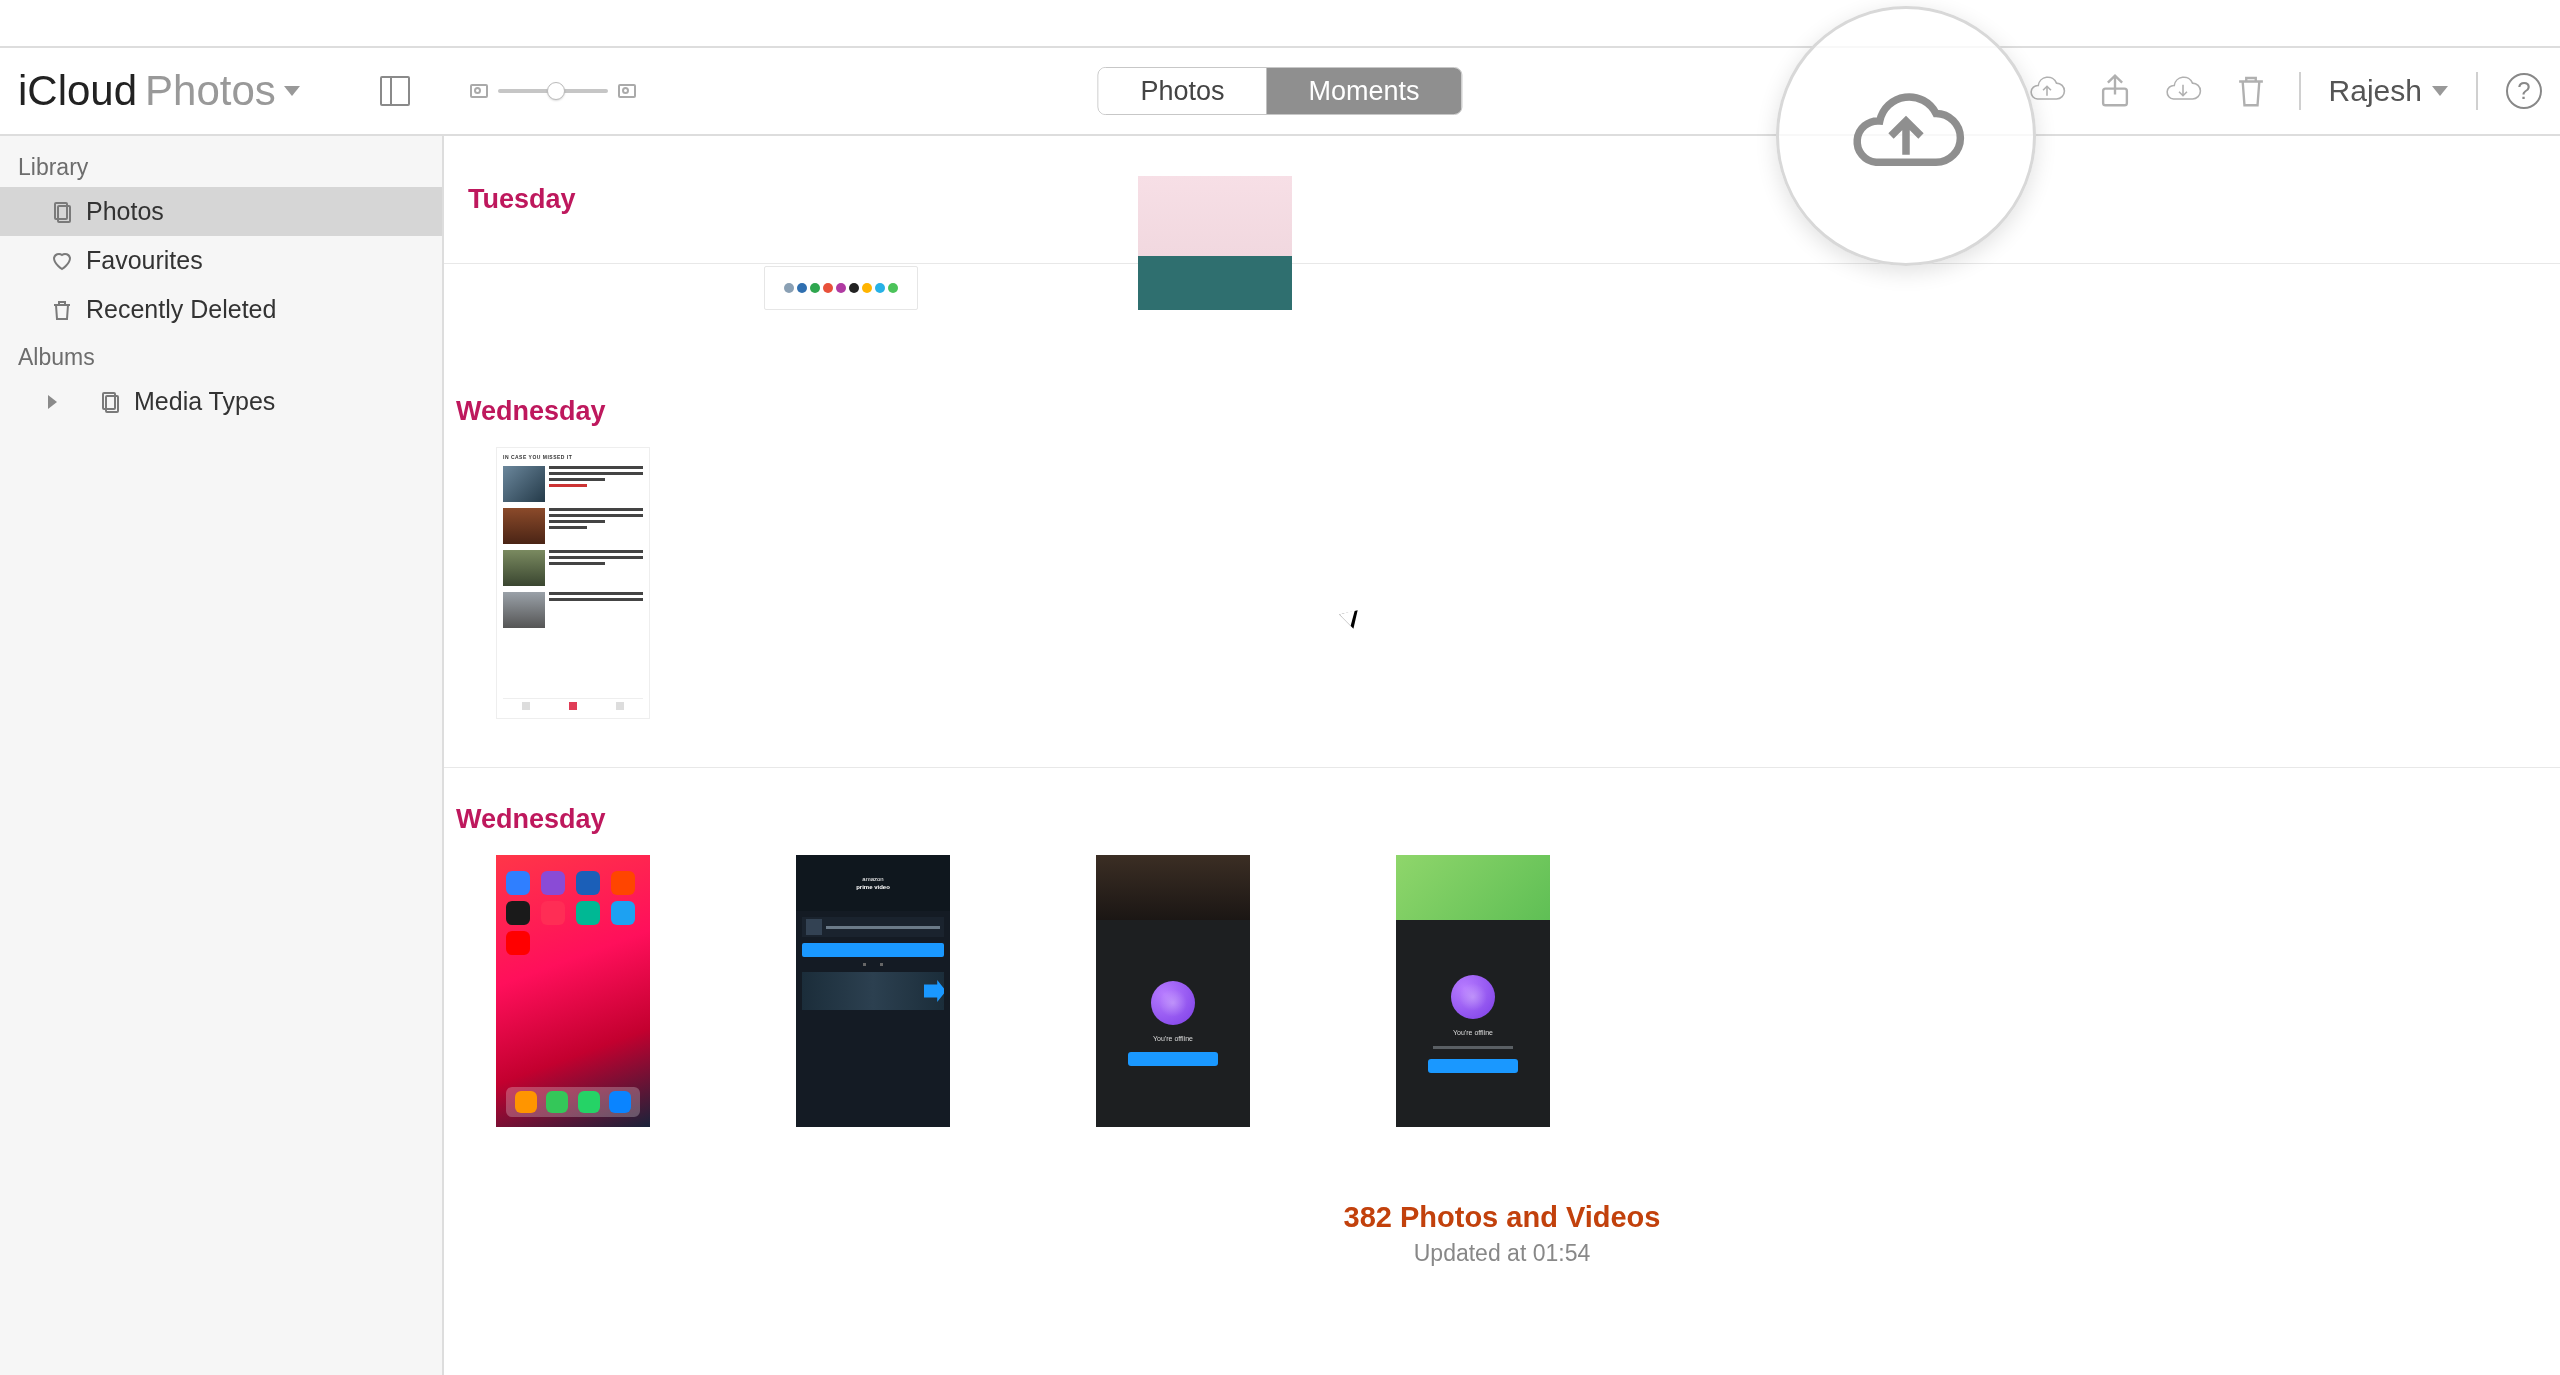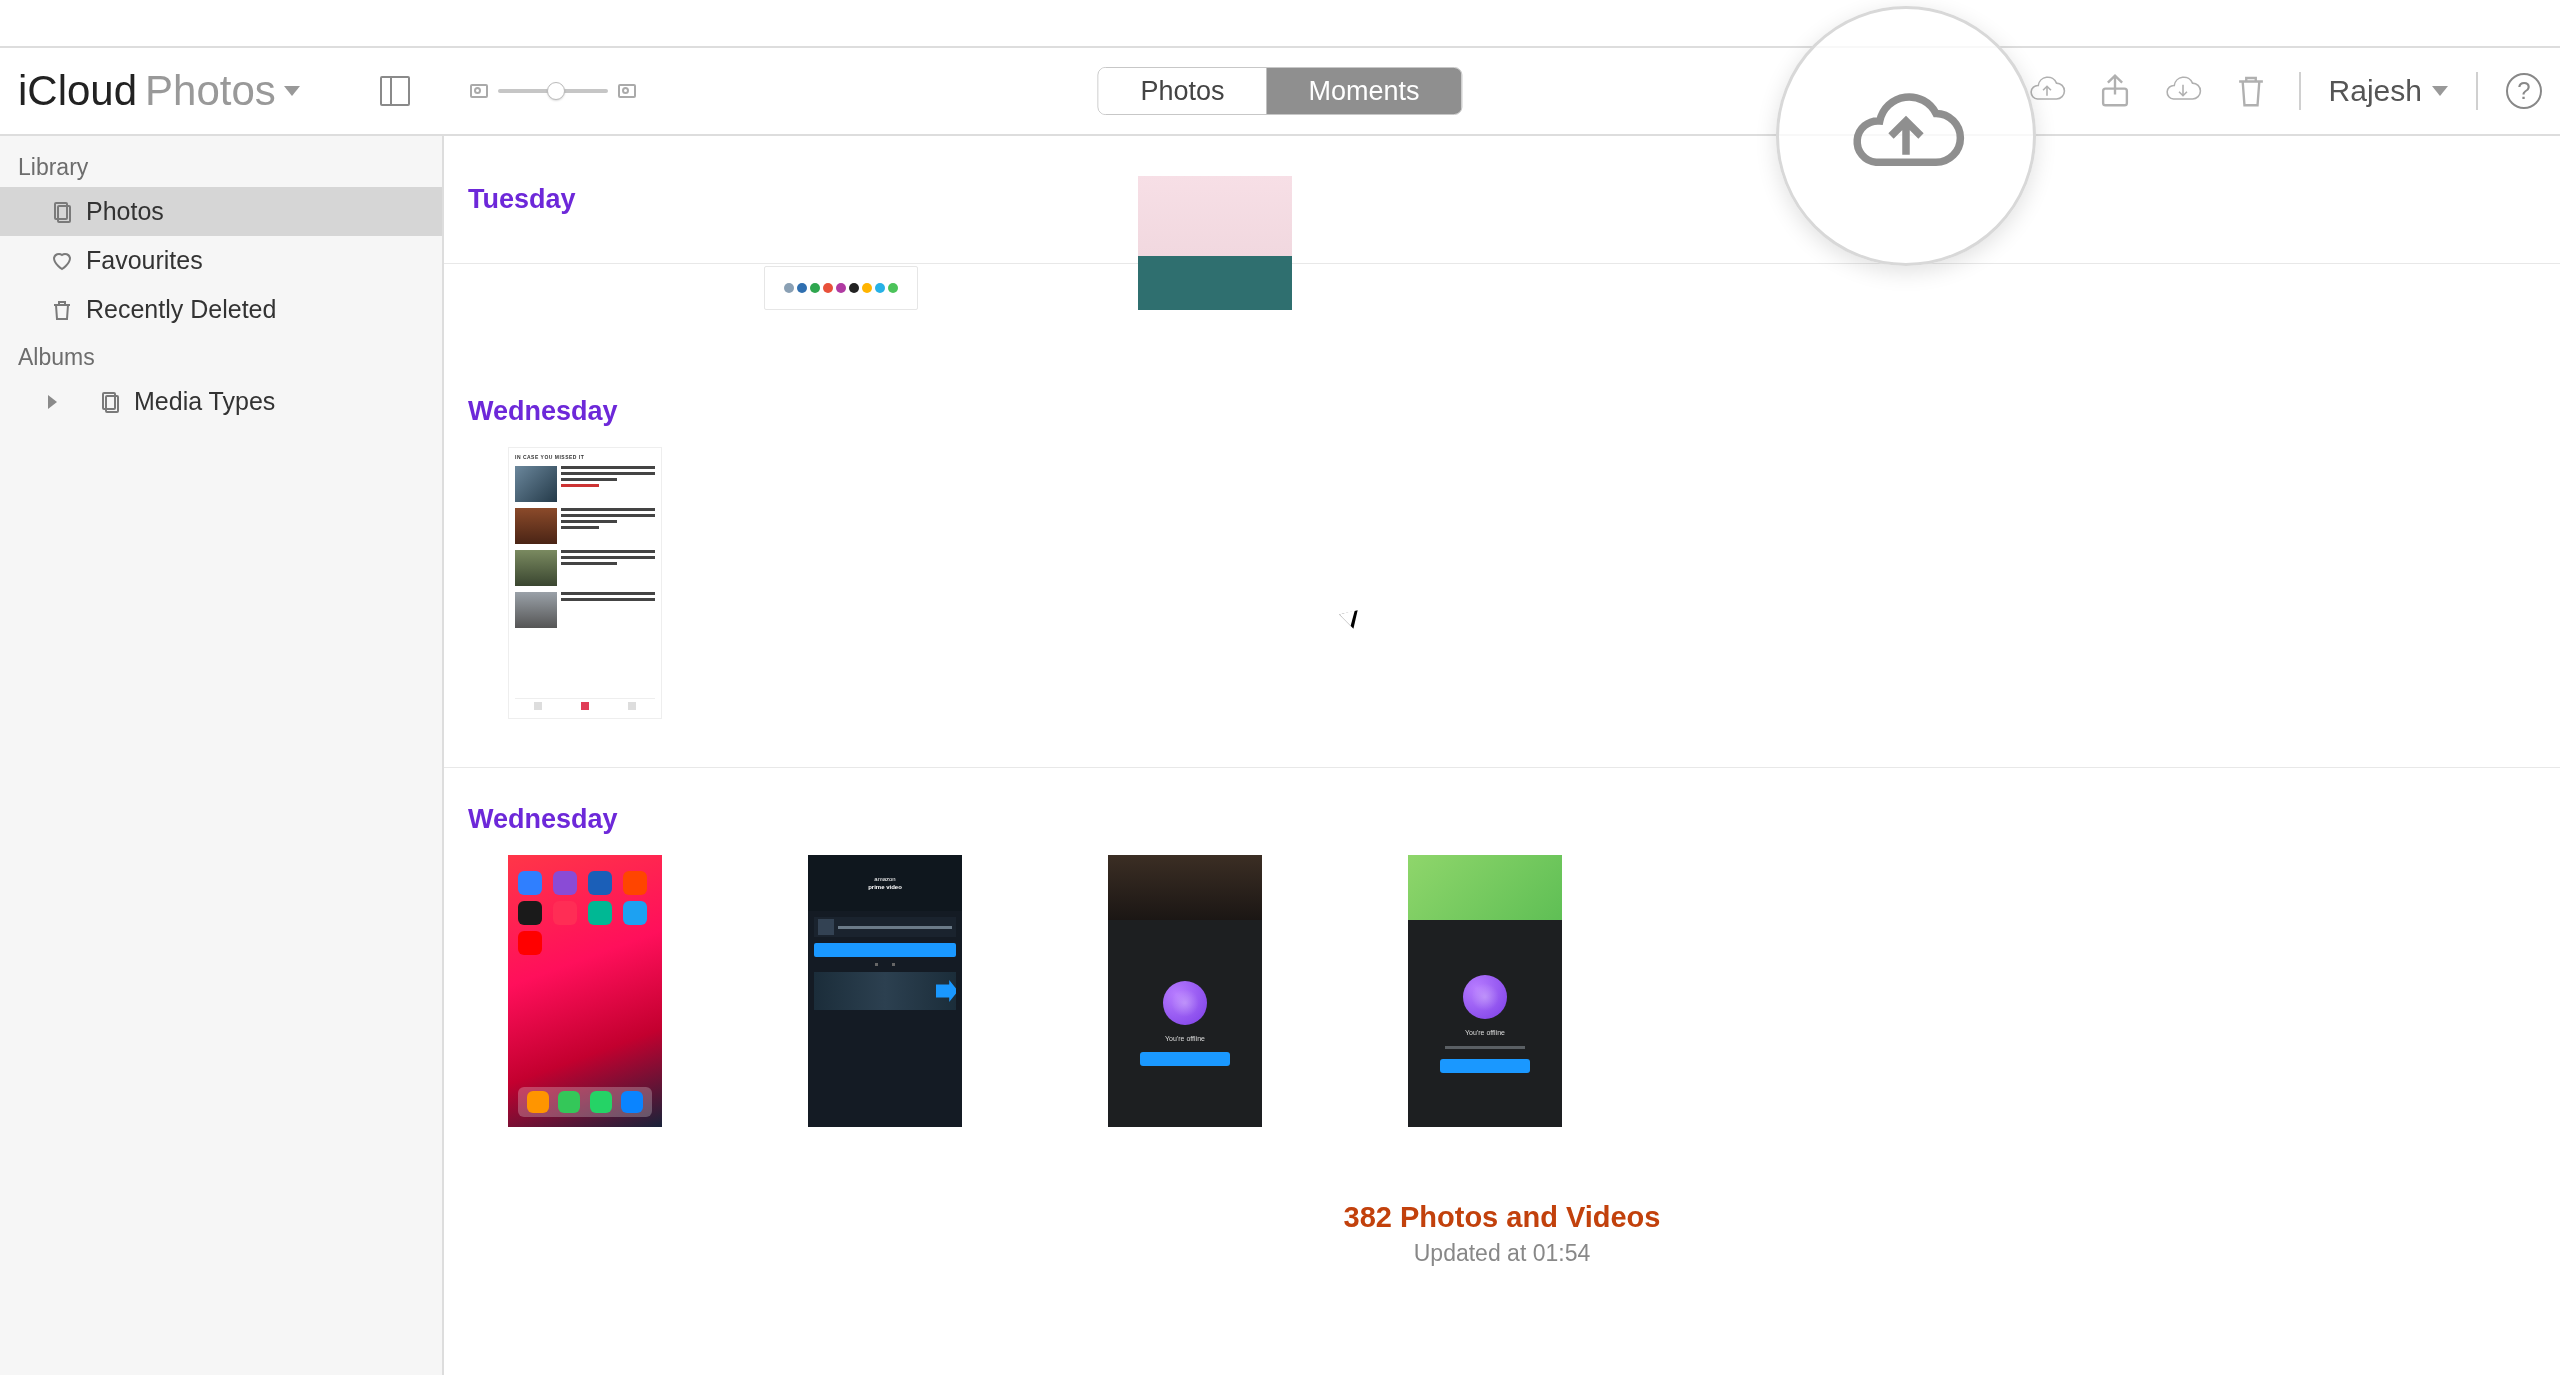--- a/index.html
+++ b/index.html
@@ -47,23 +47,23 @@
   .side-item { display:flex; align-items:center; gap:12px; padding: 10px 18px 10px 50px; font-size:25px; color:#333; }
   .side-item.selected { background:#d6d6d6; }
   .side-item.child { padding-left: 70px; margin-left: 28px; }
   .side-ico { width:24px; height:24px; display:flex; align-items:center; justify-content:center; }
   .side-ico svg { width:24px; height:24px; stroke:#7a7a7a; fill:none; stroke-width:2; }
   .disclosure { position:absolute; left:20px; width:0; height:0; border-top:7px solid transparent; border-bottom:7px solid transparent; border-left:9px solid #8a8a8a; }
 
   
   .content { position:absolute; left:444px; right:0; top:136px; bottom:0; background:#fff; overflow:hidden; }
   .sticky-bar { height:128px; border-bottom:1px solid #e8e8e8; display:flex; align-items:center; padding-left:24px; }
-  .group-title { font-size:27px; font-weight:600; color:#6d28d9; }
-
-  .group { padding: 0 24px; border-bottom:1px solid #e8e8e8; }
+  .group-title { font-size:27px; font-weight:600; color:#be185d; }
+
+  .group { padding: 0 12px; border-bottom:1px solid #e8e8e8; }
   .group-head { padding: 36px 0 20px; }
   .thumbs { display:flex; gap: 28px; align-items: flex-end; padding-left: 40px; padding-bottom: 48px; }
 
   .thumb { width: 154px; height: 272px; background:#222; position:relative; }
 
   
   .tues-row { display:flex; align-items:flex-end; padding-left: 60px; gap: 220px; padding-bottom: 30px; }
   .tues-a { width:154px; height: 44px; background:#fff; border:1px solid #e6e6e6; border-radius:2px; display:flex; gap:3px; align-items:center; justify-content:center; }
   .tues-a span { width:10px; height:10px; border-radius:50%; }
   .tues-b { width:154px; height:134px; background:linear-gradient(#f7dfe6, #f1d8df 60%, #2f6f6f 60%); position:relative; }

